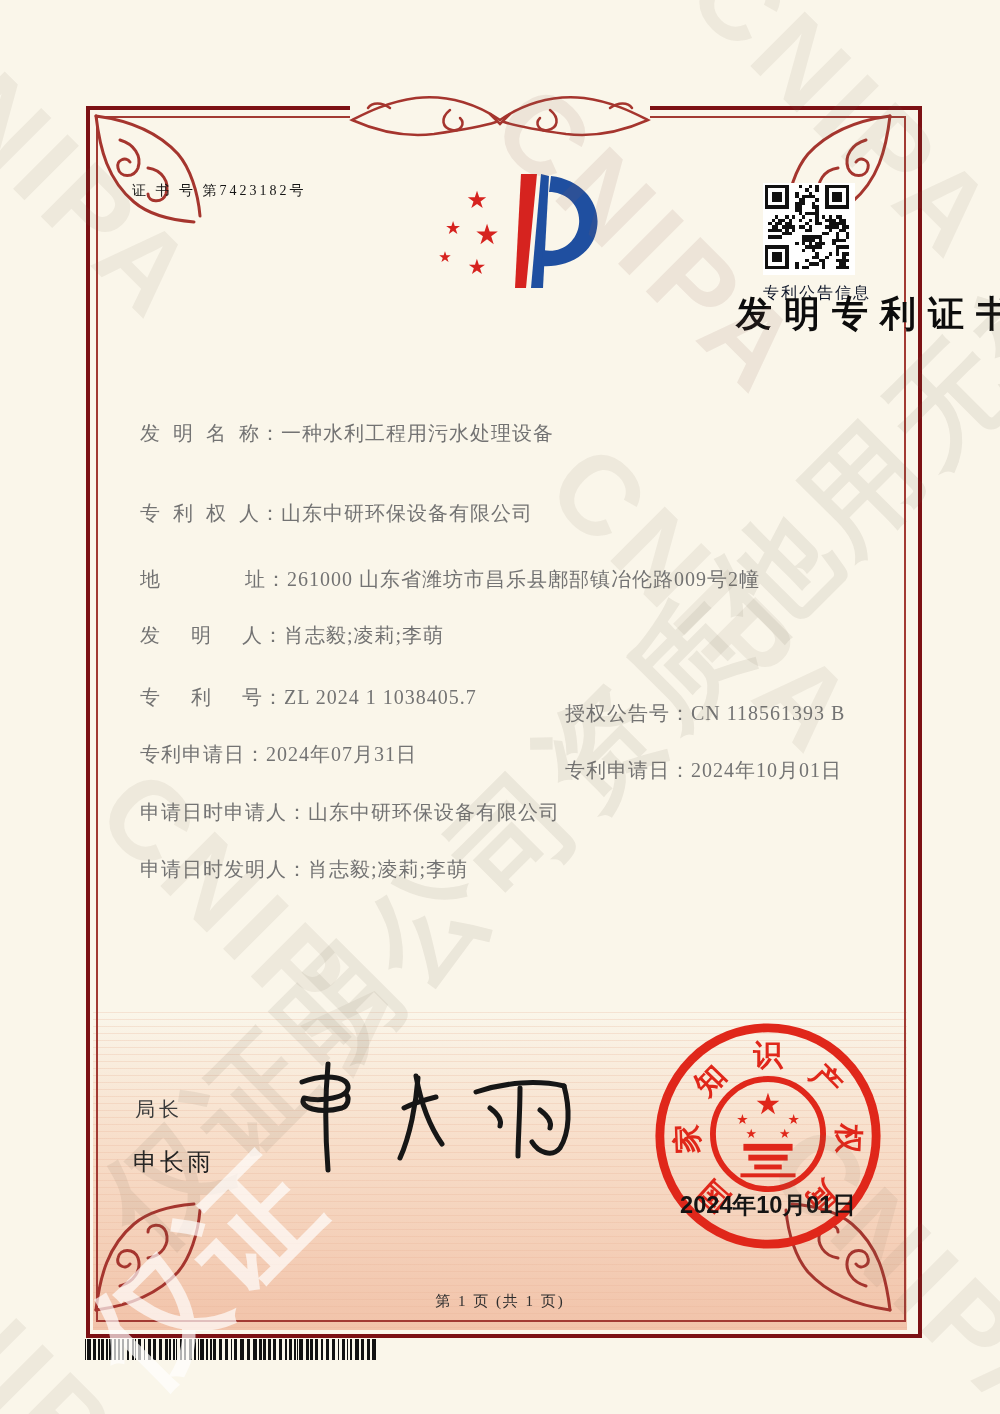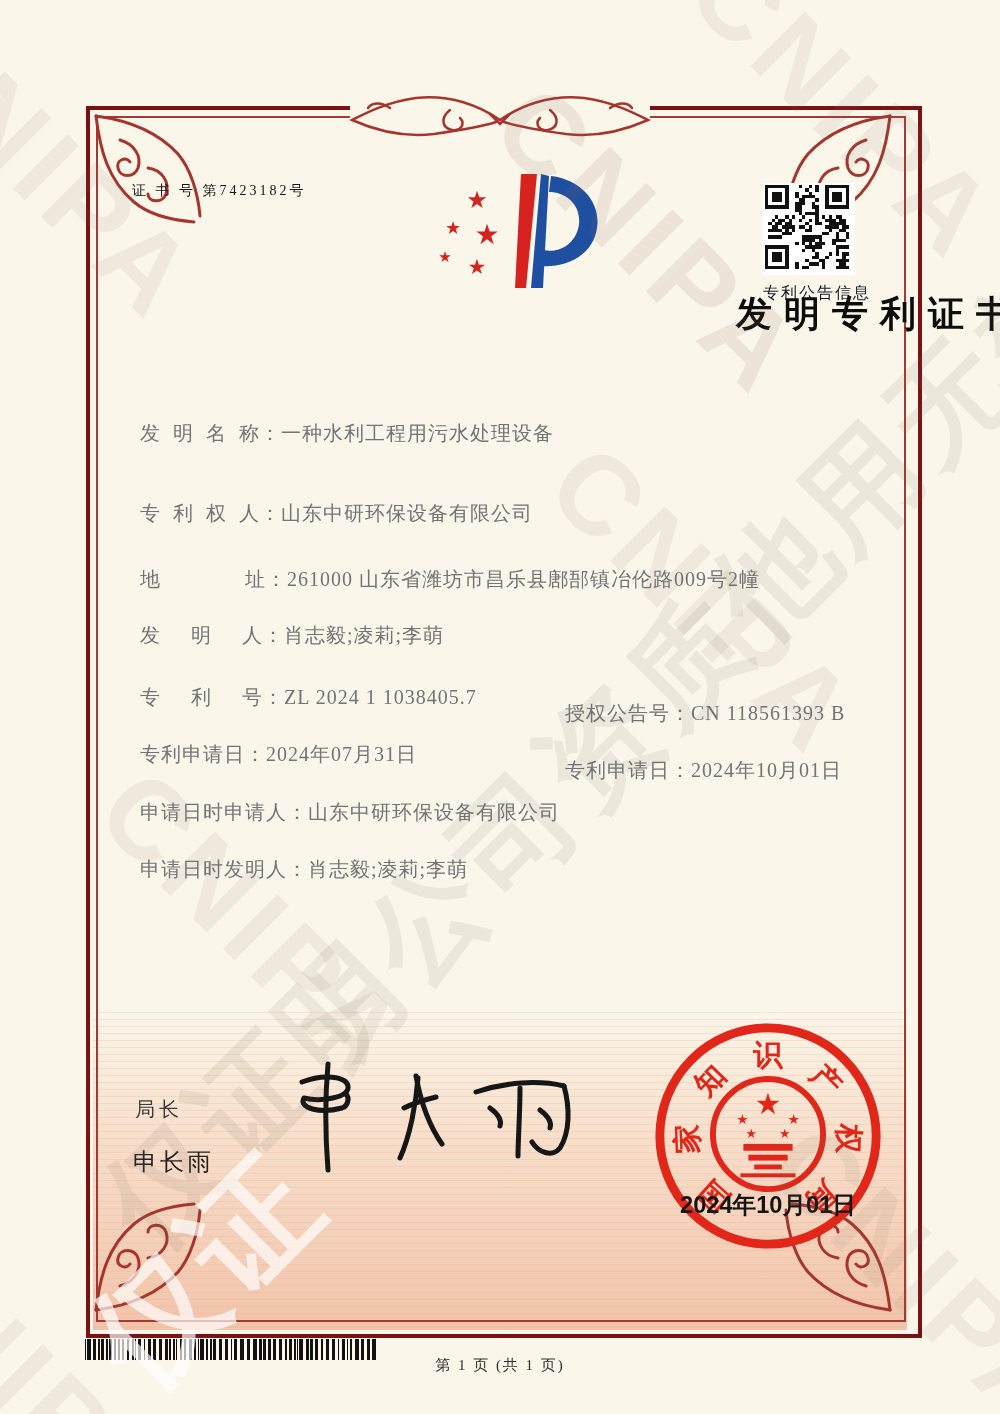--- a/index.html
+++ b/index.html
@@ -31,21 +31,21 @@
   
   .body-par{position:absolute;left:118px;top:948px;width:768px;font-size:17.5px;
             line-height:2.15;text-align:justify;text-indent:2em;color:#161616;}
   
   .signer-title{position:absolute;left:135px;top:1096px;font-size:20px;color:#3b3b3b;letter-spacing:4px;}
   .signer-name{position:absolute;left:133px;top:1146px;font-size:24px;color:#222;letter-spacing:3px;}
   .sig-svg{position:absolute;left:268px;top:1052px;}
   
   .seal{position:absolute;left:650px;top:1018px;width:236px;height:236px;}
   
-  .footer-page{position:absolute;left:0;top:1356px;width:1000px;text-align:center;
+  .footer-page{position:absolute;left:0;top:1292px;width:1000px;text-align:center;
                font-size:15px;letter-spacing:2px;color:#2e2e2e;}
   .barcode{position:absolute;left:85px;top:1339px;}
   
   .ornament-top{position:absolute;left:330px;top:80px;}
   .corner{position:absolute;}
   .corner.tl{left:90px;top:110px;}
   .corner.tr{left:778px;top:110px;transform:scaleX(-1);}
   .corner.bl{left:90px;top:1198px;transform:scaleY(-1);}
   .corner.br{left:778px;top:1198px;transform:scale(-1,-1);}
   

